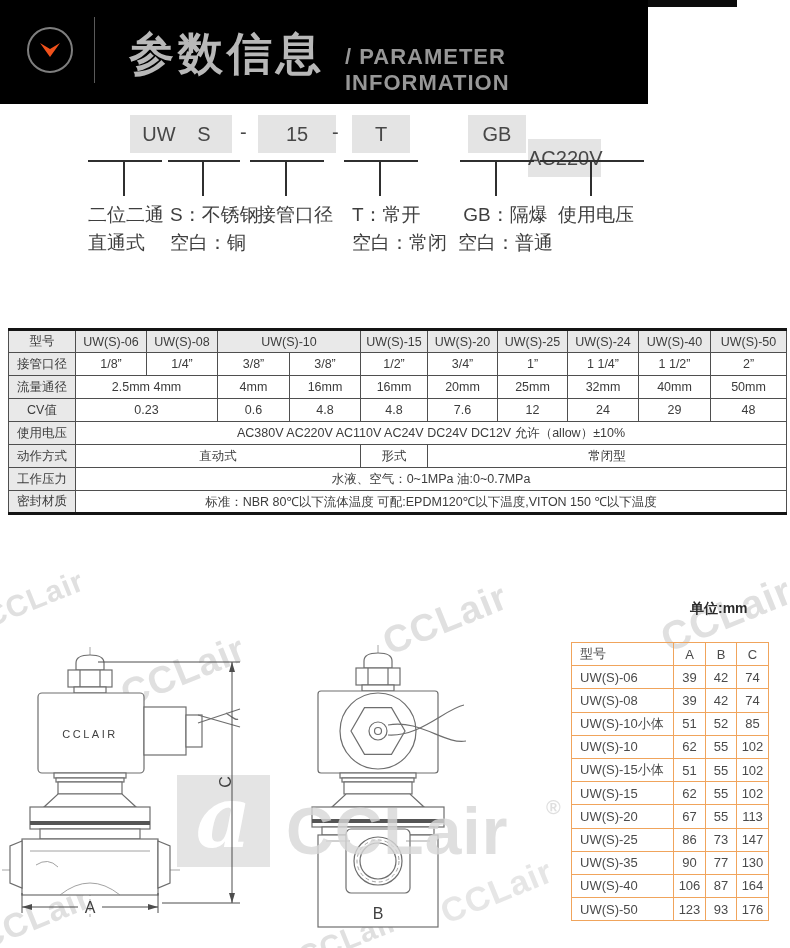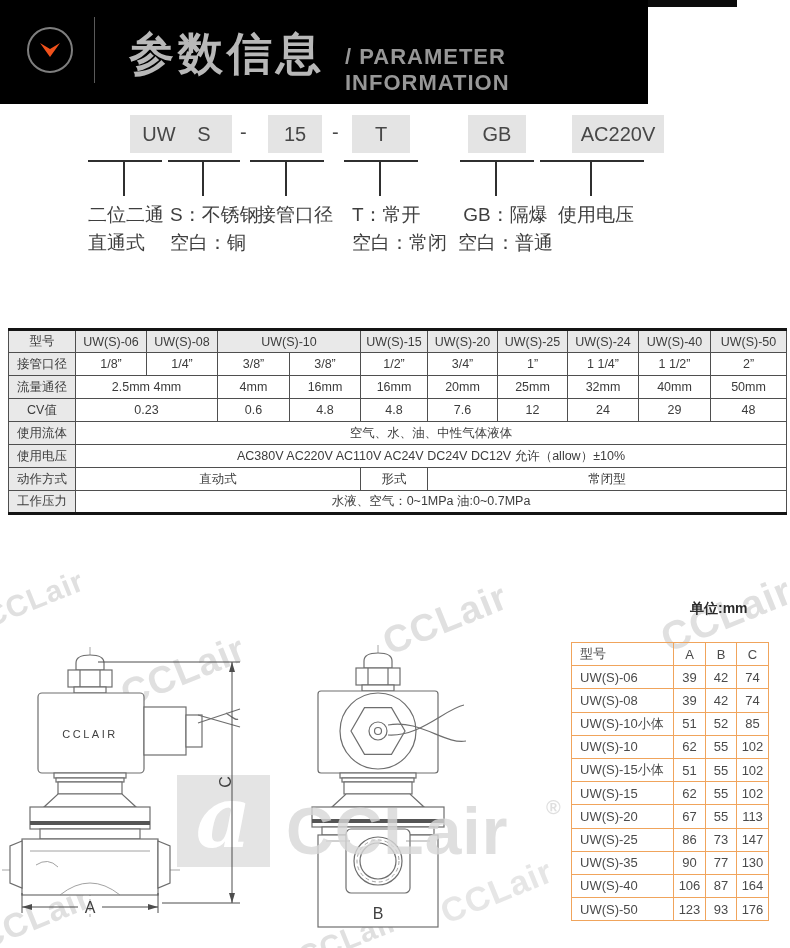--- a/index.html
+++ b/index.html
@@ -80,25 +80,25 @@
     </div>
     <div class="hdr-div"></div>
     <div class="hdr-title">参数信息</div>
     <div class="hdr-sub">/ PARAMETER INFORMATION</div>
   </div>
 
   <div>
     <div class="code-box" style="left:96px;width:58px;margin-left:34px;">UW</div>
     <div class="code-box" style="left:176px;width:56px;">S</div>
     <div class="code-dash" style="left:240px;">-</div>
-    <div class="code-box" style="left:268px;width:54px;">15</div>
+    <div class="code-box" style="left:258px;width:78px;">15</div>
     <div class="code-dash" style="left:332px;">-</div>
     <div class="code-box" style="left:352px;width:58px;">T</div>
     <div class="code-box" style="left:468px;width:58px;">GB</div>
-    <div class="code-box" style="left:572px;width:92px;">AC220V</div>
+    <div class="code-box" style="left:528px;width:73px;margin-top:24px;">AC220V</div>
 
     <div class="hline" style="left:88px;width:74px;"></div>
     <div class="vline" style="left:123px;"></div>
     <div class="hline" style="left:168px;width:72px;"></div>
     <div class="vline" style="left:202px;"></div>
     <div class="hline" style="left:250px;width:74px;"></div>
     <div class="vline" style="left:285px;"></div>
     <div class="hline" style="left:344px;width:74px;"></div>
     <div class="vline" style="left:379px;"></div>
     <div class="hline" style="left:460px;width:74px;"></div>
@@ -172,36 +172,36 @@
       <td>0.6</td>
       <td>4.8</td>
       <td>4.8</td>
       <td>7.6</td>
       <td>12</td>
       <td>24</td>
       <td>29</td>
       <td>48</td>
     </tr>
     <tr>
-      <th class="lab">使用流体</th>
-      <td colspan="10">空气、水、油、中性气体液体</td>
-    </tr>
-    <tr>
       <th class="lab">使用电压</th>
       <td colspan="10">AC380V AC220V  AC110V  AC24V DC24V  DC12V    允许（allow）±10%</td>
     </tr>
     <tr>
       <th class="lab">动作方式</th>
       <td colspan="4">直动式</td>
       <td>形式</td>
       <td colspan="5">常闭型</td>
     </tr>
     <tr>
       <th class="lab">工作压力</th>
       <td colspan="10">水液、空气：0~1MPa  油:0~0.7MPa</td>
+    </tr>
+    <tr>
+      <th class="lab">密封材质</th>
+      <td colspan="10">标准：NBR 80℃以下流体温度 可配:EPDM120℃以下温度,VITON 150 ℃以下温度</td>
     </tr>
   </tbody>
     </table>
 
   <span class="wm" style="left:-18px;top:582px;font-size:30px;">CCLair</span>
   <span class="wm" style="left:118px;top:650px;font-size:38px;">CCLair</span>
   <span class="wm" style="left:380px;top:598px;font-size:38px;">CCLair</span>
   <span class="wm" style="left:658px;top:592px;font-size:40px;">CCLair</span>
   <span class="wm" style="left:-24px;top:898px;font-size:34px;">CCLair</span>
   <span class="wm" style="left:296px;top:922px;font-size:30px;">CCLair</span>

